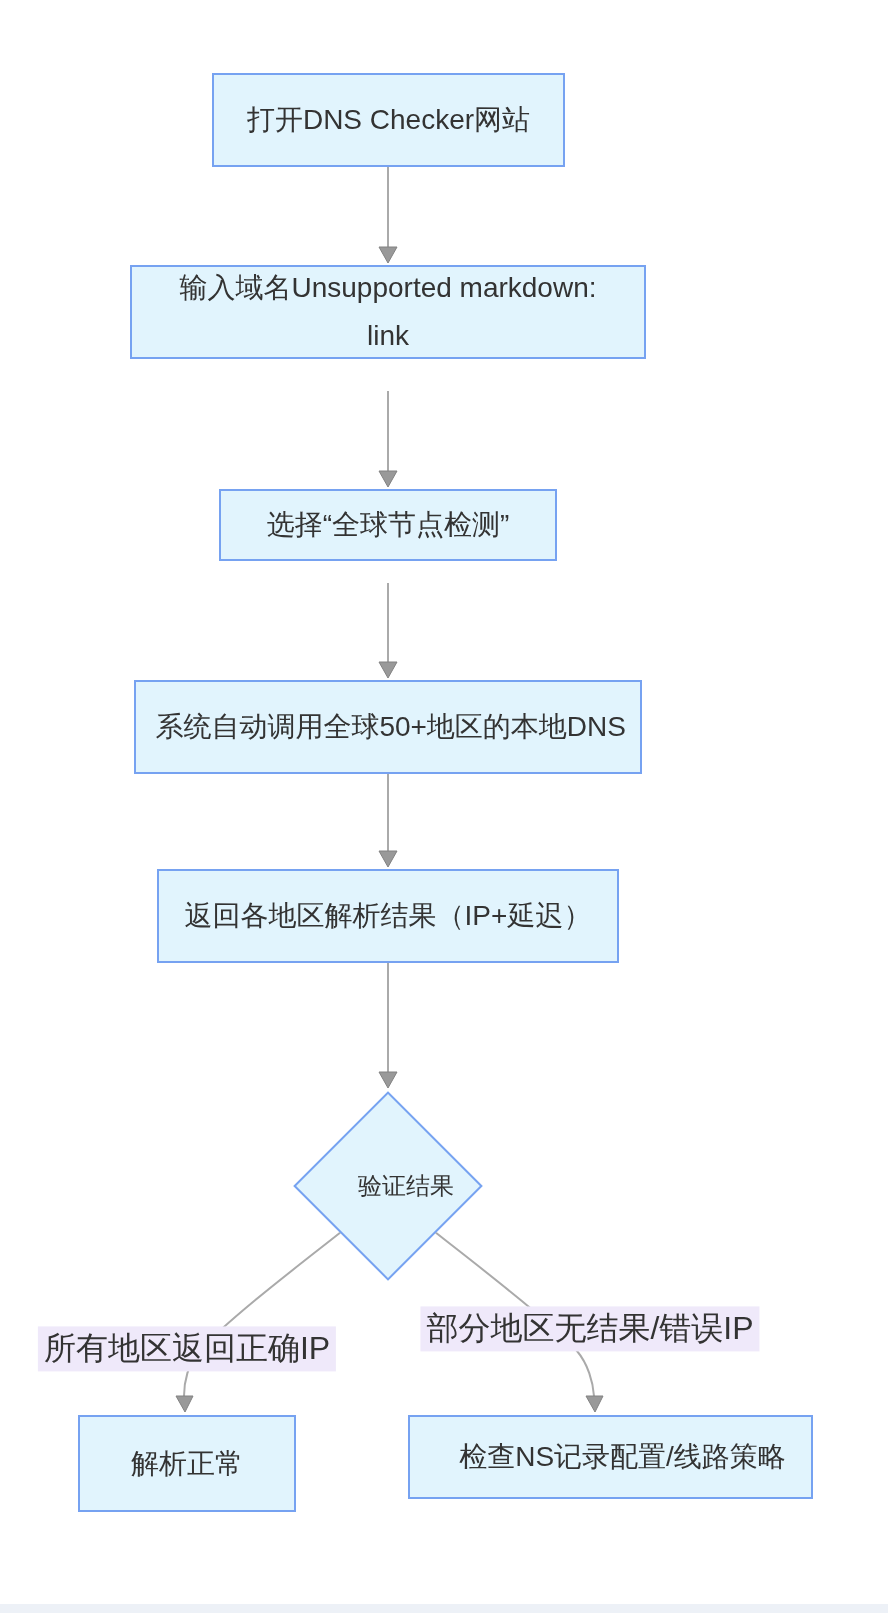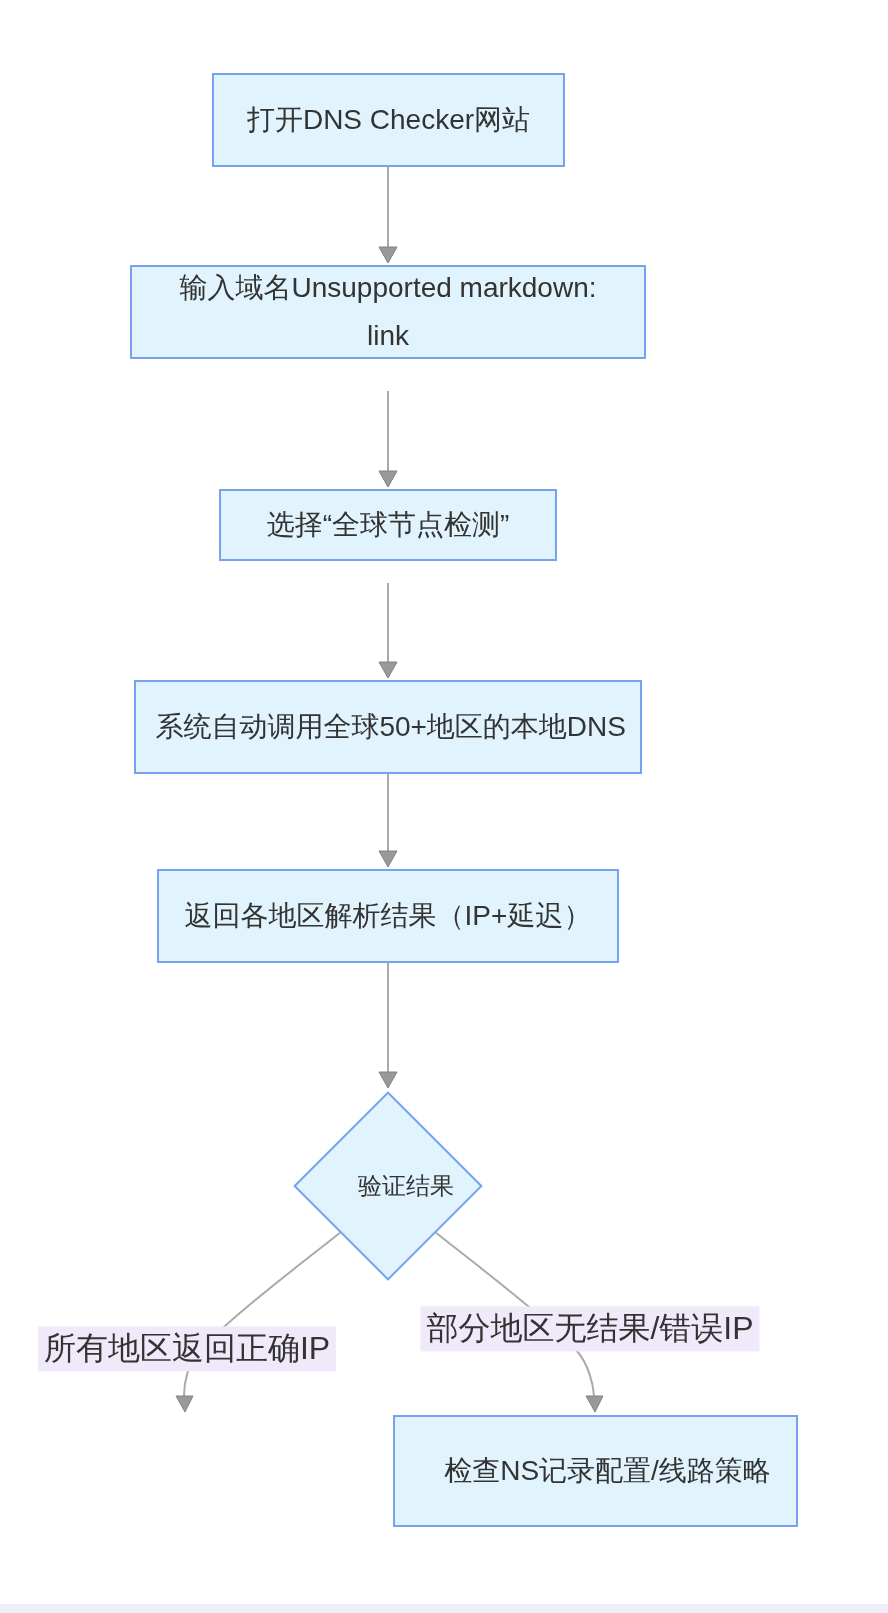--- a/index.html
+++ b/index.html
@@ -112,19 +112,22 @@
     <span class="node-label">返回各地区解析结果（IP+延迟）</span>
   </div>
 
   <div class="diamond-shape" style="left:321px;top:1119px;"></div>
   <div class="diamond-label" style="left:388px;top:1186px;margin-left:18px;">验证结果</div>
 
   <div class="edge-label" style="left:187px;top:1349px;">所有地区返回正确IP</div>
 
   <div class="edge-label" style="left:590px;top:1329px;">部分地区无结果/错误IP</div>
 
+  <div class="node" style="left:78px;top:1415px;width:218px;height:97px;">
+    <span class="node-label">解析正常</span>
+  </div>
 
-  <div class="node" style="left:393px;top:1415px;width:405px;height:112px;padding-left:24px;">
+  <div class="node" style="left:408px;top:1415px;width:405px;height:84px;padding-left:24px;">
     <span class="node-label">检查NS记录配置/线路策略</span>
   </div>
 
   <div class="footer-band"></div>
 </div>
 
 </body></html>

